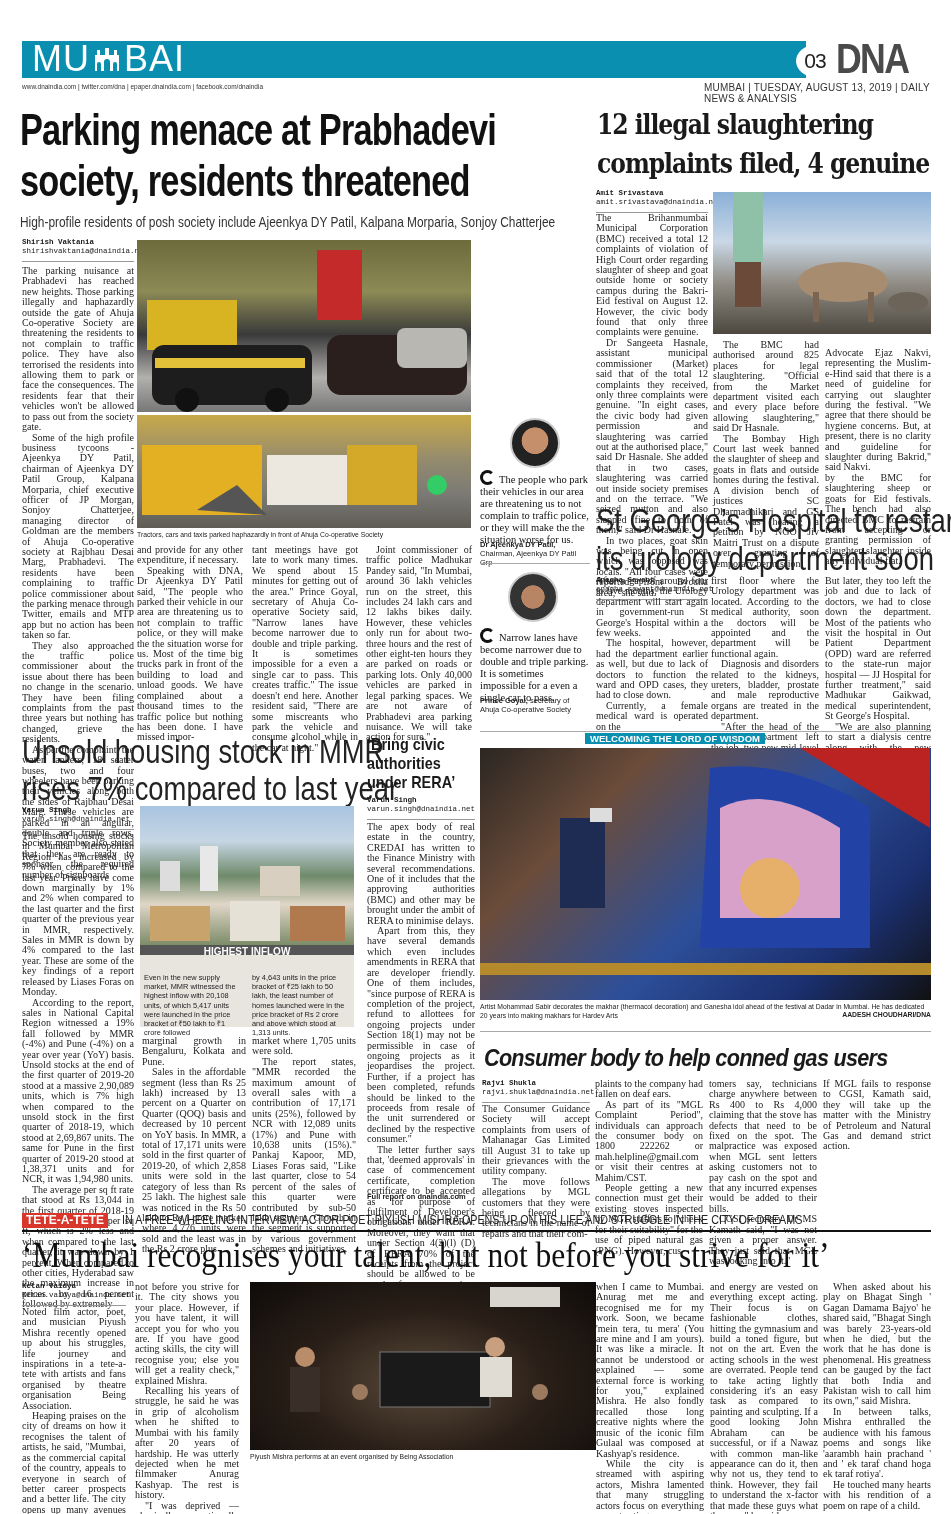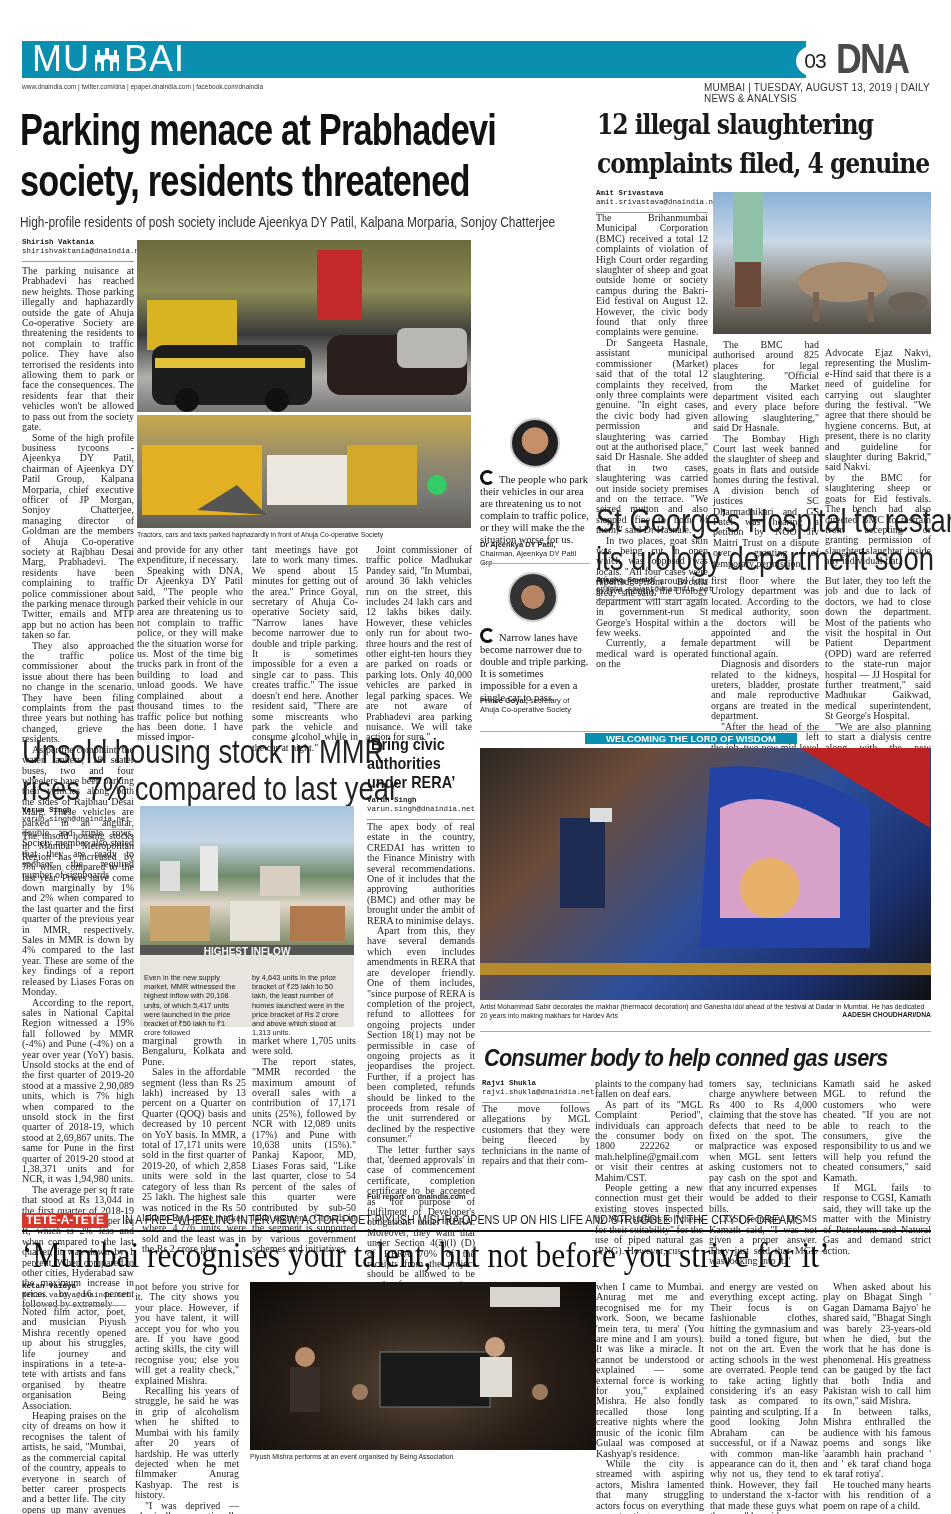--- a/index.html
+++ b/index.html
@@ -25,21 +25,21 @@
 .photo{overflow:hidden}
 .caption{font-family:"Liberation Sans",sans-serif;font-size:6.8px;color:#222}
 .quote-photo{width:50px;height:50px;border-radius:50%;border:2px solid #ccc;overflow:hidden}
 .quote{font-family:"Liberation Serif",serif;font-size:10.5px;line-height:12px;color:#111}
 .quote .qmark{display:inline-block;width:15px;height:15px;border-radius:50%;border:3px solid #111;border-right-color:transparent;margin-right:4px;vertical-align:-2px}
 .quote-attr{font-family:"Liberation Sans",sans-serif;font-size:7.5px;color:#222}
 .h-light{font-family:"Liberation Sans",sans-serif;font-weight:300;color:#222;white-space:nowrap;transform-origin:left}
 .h3{left:596px;top:502px;font-size:33px;line-height:38px;transform:scaleX(.83)}
 .h4{left:22px;top:733px;font-size:33px;line-height:37px;transform:scaleX(.83)}
 .h5{left:367px;top:735px;font-family:"Liberation Sans",sans-serif;font-weight:bold;font-size:17px;line-height:19px;transform:scaleX(.85);transform-origin:left}
-.banner{background:#0b8fb0;color:#fff;font-family:"Liberation Sans",sans-serif;font-weight:bold;font-size:9.5px;padding:0 21px;line-height:11px}
+.banner{background:#0b8fb0;color:#fff;font-family:"Liberation Sans",sans-serif;font-weight:bold;font-size:9.5px;padding:0 5px;line-height:11px}
 .inflow-box{left:140px;top:955px;width:214px;height:72px;background:#e8e5df}
 .inflow-head{left:140px;top:945px;width:214px;height:14px;background:#555;color:#fff;font-family:"Liberation Sans",sans-serif;font-weight:bold;font-size:10px;text-align:center;line-height:14px}
 .inflow-text{font-family:"Liberation Sans",sans-serif;font-size:7.4px;line-height:9.2px;color:#222}
 .h6{left:484px;top:1044px;font-family:"Liberation Sans",sans-serif;font-weight:bold;font-style:italic;font-size:24px;line-height:28px;letter-spacing:-.8px;white-space:nowrap;transform:scaleX(.9);transform-origin:left}
 .tete{left:22px;top:1213px;background:#d9372b;color:#fff;font-family:"Liberation Sans",sans-serif;font-weight:bold;font-size:12px;padding:0 4px;line-height:15px}
 .tete-line{left:122px;top:1213px;font-family:"Liberation Sans",sans-serif;font-size:12.5px;line-height:15px;color:#222;white-space:nowrap;transform:scaleX(.86);transform-origin:left}
 .tete-rule{left:22px;top:1230px;width:909px;height:2px;background:#111}
 .h7{left:22px;top:1236px;font-family:"Liberation Serif",serif;font-size:35px;line-height:40px;white-space:nowrap;transform:scaleX(.9);transform-origin:left;color:#111}
 .hr{background:#aaa;height:1px}
 </style>
@@ -169,20 +169,21 @@
   <div>St George’s Hospital to restart</div>
   <div>its urology department soon</div>
 </div>
 <div class="abs byline" style="left:596px;top:576px;width:112px">
   <b>Anagha Sawant</b>
   <span>anagha.sawant@dnaindia.net</span>
   <span class="rule"></span>
 </div>
 <div class="abs body" style="left:596px;top:576px;width:112px">
   <p>After a gap of around four to five months, the Urology department will start again in government-run St George's Hospital within a few weeks.</p>
+  <p>The hospital, however, had the department earlier as well, but due to lack of doctors to function the ward and OPD cases, they had to close down.</p>
   <p>Currently, a female medical ward is operated on the</p>
 </div>
 <div class="abs body" style="left:711px;top:576px;width:108px">
   <p style="text-indent:0">first floor where the Urology department was located. According to the medical authority, soon the doctors will be appointed and the department will be functional again.</p>
   <p>Diagnosis and disorders related to the kidneys, ureters, bladder, prostate and male reproductive organs are treated in the department.</p>
   <p>"After the head of the Urology department left the job, two new mid-level doctors were appointed to check the outpatients and inpatients.</p>
 </div>
 <div class="abs body" style="left:825px;top:576px;width:106px">
   <p style="text-indent:0">But later, they too left the job and due to lack of doctors, we had to close down the department. Most of the patients who visit the hospital in Out Patient Department (OPD) ward are referred to the state-run major hospital — JJ Hospital for further treatment," said Madhukar Gaikwad, medical superintendent, St George's Hospital.</p>
   <p>"We are also planning to start a dialysis centre along with the new department," added Gaikwad.</p>
@@ -257,33 +258,33 @@
 <div class="abs caption" style="right:20px;top:1011px;font-weight:bold">AADESH CHOUDHARI/DNA</div>
 <div class="abs hr" style="left:480px;top:1031px;width:451px"></div>
 
 <div class="abs h6">Consumer body to help conned gas users</div>
 <div class="abs byline" style="left:482px;top:1079px;width:108px">
   <b>Rajvi Shukla</b>
   <span>rajvi.shukla@dnaindia.net</span>
   <span class="rule"></span>
 </div>
 <div class="abs body" style="left:482px;top:1104px;width:108px">
+  <p>The Consumer Guidance Society will accept complaints from users of Mahanagar Gas Limited till August 31 to take up their grievances with the utility company.</p>
   <p>The move follows allegations by MGL customers that they were being fleeced by technicians in the name of repairs and that their com-</p>
 </div>
 <div class="abs body" style="left:595px;top:1079px;width:108px">
   <p style="text-indent:0">plaints to the company had fallen on deaf ears.</p>
   <p>As part of its "MGL Complaint Period", individuals can approach the consumer body on 1800 222262 or mah.helpline@gmail.com or visit their centres at Mahim/CST.</p>
   <p>People getting a new connection must get their existing stoves inspected by MGL staffers to "check for their suitability" for the use of piped natural gas (PNG). However, cus-</p>
 </div>
 <div class="abs body" style="left:709px;top:1079px;width:108px">
   <p style="text-indent:0">tomers say, technicians charge anywhere between Rs 400 to Rs 4,000 claiming that the stove has defects that need to be fixed on the spot. The malpractice was exposed when MGL sent letters asking customers not to pay cash on the spot and that any incurred expenses would be added to their bills.</p>
   <p>CGSI secretary Dr MS Kamath said, "I was not given a proper answer. They just said that MGL was looking into it."</p>
 </div>
 <div class="abs body" style="left:823px;top:1079px;width:108px">
-  <p style="text-indent:0">Kamath said he asked MGL to refund the customers who were cheated. "If you are not able to reach to the consumers, give the responsibility to us and we will help you refund the cheated consumers," said Kamath.</p>
   <p>If MGL fails to response to CGSI, Kamath said, they will take up the matter with the Ministry of Petroleum and Natural Gas and demand strict action.</p>
 </div>
 
 <div class="abs tete">TETE-A-TETE</div>
 <div class="abs tete-line">IN A FREE-WHEELING INTERVIEW, ACTOR-POET PIYUSH MISHRA OPENS UP ON HIS LIFE AND STRUGGLE IN THE CITY OF DREAMS</div>
 <div class="abs tete-rule"></div>
 <div class="abs h7">‘Mumbai recognises your talent, but not before you strive for it’</div>
 <div class="abs byline" style="left:22px;top:1282px;width:104px">
   <b>Ketan Vaidya</b>
   <span>Ketan.vaidya@dnainda.net</span>

